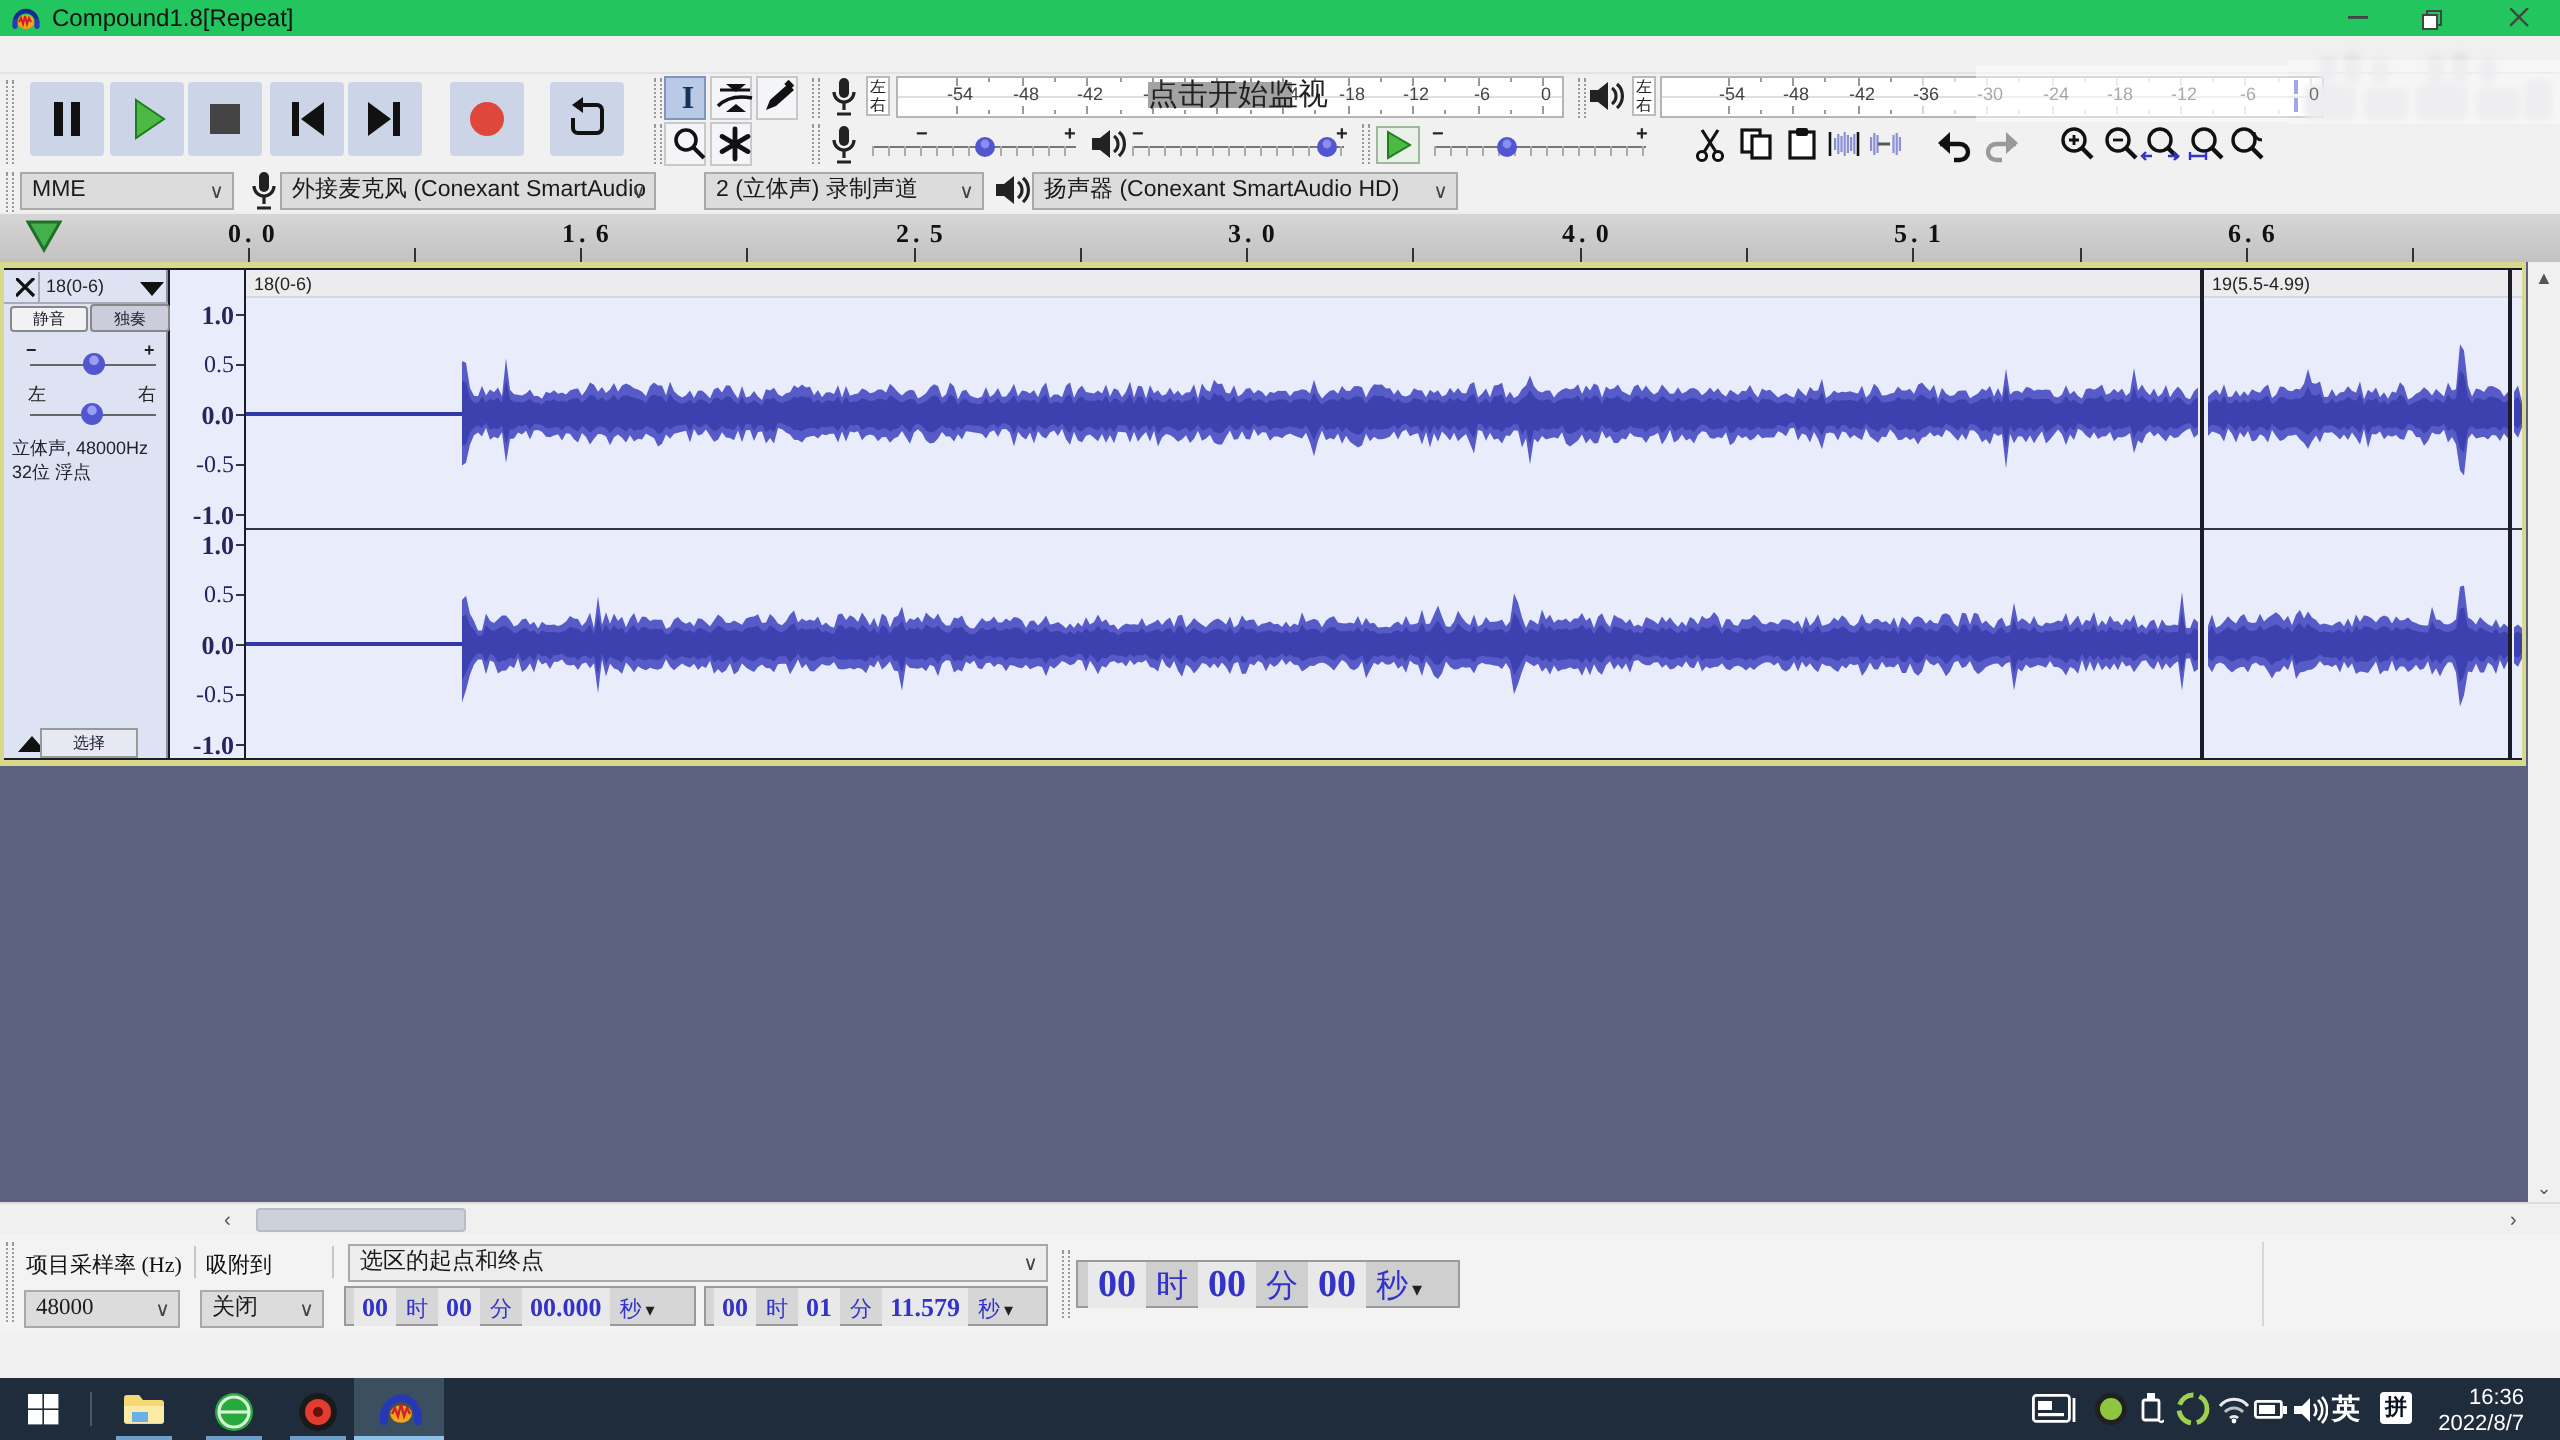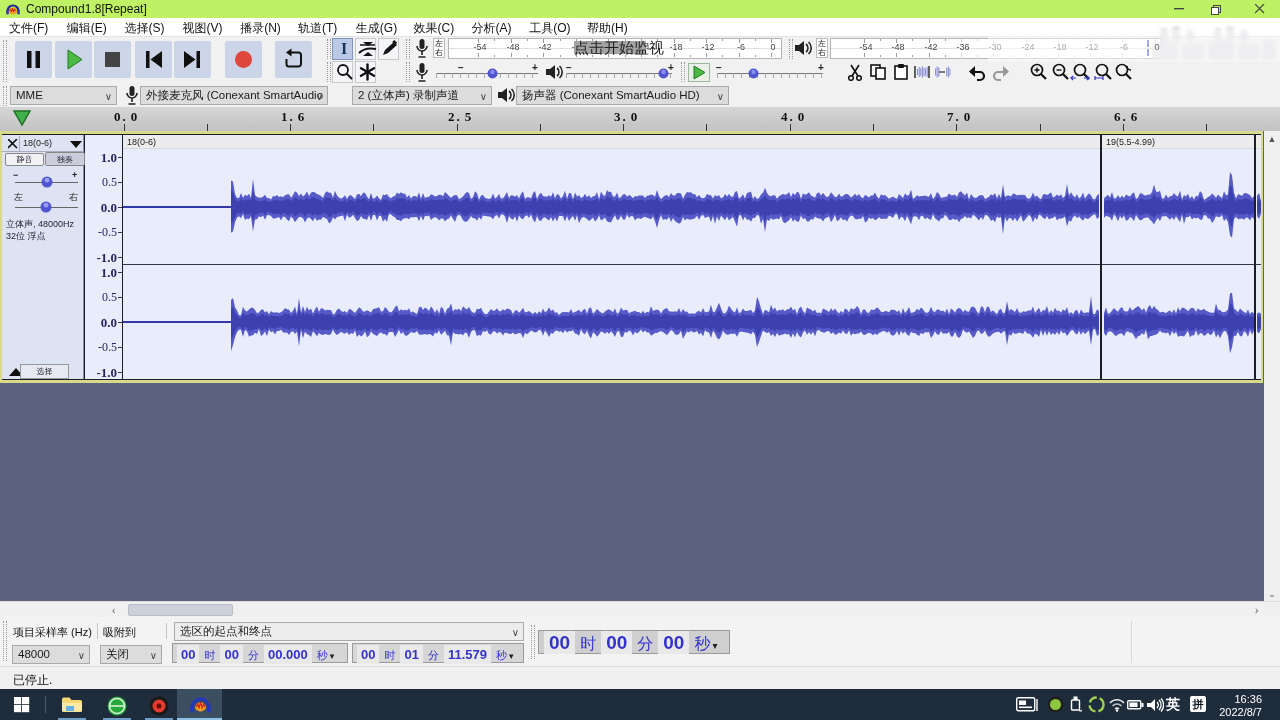--- a/index.html
+++ b/index.html
@@ -1,18 +1,18 @@
 <!DOCTYPE html>
 <html><head><meta charset="utf-8"><style>
 *{margin:0;padding:0;box-sizing:border-box;}
 body{font-family:"Liberation Sans",sans-serif;}
 #root{position:relative;width:1280px;height:720px;overflow:hidden;background:#f0f0f0;}
 .abs{position:absolute;}
 
-#titlebar{left:0;top:0;width:1280px;height:18px;background:#bef264;}
+#titlebar{left:0;top:0;width:1280px;height:18px;background:#22c55e;}
 
 #menubar{left:0;top:18px;width:1280px;height:18px;background:#fff;font-size:12px;color:#111;}
 .mitem{position:absolute;top:2px;}
 
 #dock{left:0;top:36px;width:1280px;height:70px;background:#f1f1f1;border-top:1px solid #e3e3e3;}
 .grip{position:absolute;width:4px;border-left:1px dotted #999;border-right:1px dotted #999;}
 .tbtn{position:absolute;background:#ccd5e7;border-radius:2px;}
 .toolcell{position:absolute;width:21px;height:22px;background:#f3f5f9;border:1px solid #c8c8c8;}
 .meterbox{position:absolute;background:#fff;border:1px solid #b5b5b5;}
 .mnum{position:absolute;font-size:9px;color:#444;top:5px;z-index:2;}
@@ -32,21 +32,21 @@
 .vlab{position:absolute;right:5px;font-family:"Liberation Serif",serif;font-size:12px;color:#26265e;}
 .vlabB{font-weight:bold;font-size:13px;}
 #cliparea{left:123px;top:4px;width:1138px;height:244px;background:#e9edfb;}
 .chead{position:absolute;top:1px;height:13px;background:#ececee;border-bottom:1px solid #d8d8dc;font-size:9px;color:#222;padding-left:4px;line-height:13px;}
 
 #vscroll{left:1264px;top:0;width:16px;height:470px;background:#f0f0f0;}
 #hscroll{left:0;top:601px;width:1280px;height:16px;background:#f0f0f0;border-top:1px solid #dcdcdc;}
 .sthumb{position:absolute;background:#cdd2da;border:1px solid #b8bdc5;}
 .sarrow{position:absolute;color:#555;font-size:10px;}
 
-#selbar{left:0;top:617px;width:1280px;height:49px;background:#f3f3f3;}
+#selbar{left:0;top:617px;width:1280px;height:49px;background:#f3f3f3;font-family:Liberation Serif, serif;}
 .slabel{position:absolute;font-size:11px;color:#111;}
 .tfield{position:absolute;background:#d6d6d6;border:1px solid #9a9a9a;color:#3333cc;white-space:nowrap;}
 .dcell{display:inline-block;background:#e9e9e9;padding:0 1px;}
 
 #status{left:0;top:666px;width:1280px;height:23px;background:#f0f0f0;border-top:1px solid #dadada;font-size:12px;color:#111;}
 
 #taskbar{left:0;top:689px;width:1280px;height:31px;background:#1e2c3c;}
 .clock{position:absolute;color:#fff;font-size:11px;text-align:right;right:18px;}
 </style></head><body>
 <div id="root">
@@ -62,33 +62,20 @@
 <svg class="abs" style="left:1174px;top:8px" width="11" height="2">
         <rect width="10" height="1.4" fill="#444"></rect>
       </svg>
 <svg class="abs" style="left:1211px;top:5px" width="10" height="10">
         <rect x="2.5" y="0.5" width="7" height="7" fill="none" stroke="#444"></rect>
         <rect x="0.5" y="2.5" width="7" height="7" fill="#fff" stroke="#444"></rect>
       </svg>
 <svg class="abs" style="left:1255px;top:4px" width="10" height="10">
         <path d="M0 0 L9 9 M9 0 L0 9" stroke="#444" stroke-width="1.2"></path>
       </svg>
-</div>
-<div class="abs" id="menubar">
-<span class="mitem" style="left:9px">文件(F)</span>
-<span class="mitem" style="left:66.8px">编辑(E)</span>
-<span class="mitem" style="left:124.6px">选择(S)</span>
-<span class="mitem" style="left:182.39999999999998px">视图(V)</span>
-<span class="mitem" style="left:240.2px">播录(N)</span>
-<span class="mitem" style="left:298.0px">轨道(T)</span>
-<span class="mitem" style="left:355.8px">生成(G)</span>
-<span class="mitem" style="left:413.6px">效果(C)</span>
-<span class="mitem" style="left:471.40000000000003px">分析(A)</span>
-<span class="mitem" style="left:529.2px">工具(O)</span>
-<span class="mitem" style="left:587.0px">帮助(H)</span>
 </div>
 <div class="abs" id="dock">
 <div class="grip" style="left:3px;top:3px;height:42px"></div>
 <div class="grip" style="left:327px;top:2px;height:20px"></div>
 <div class="grip" style="left:327px;top:25px;height:20px"></div>
 <div class="grip" style="left:406px;top:2px;height:20px"></div>
 <div class="grip" style="left:789px;top:2px;height:20px"></div>
 <div class="grip" style="left:406px;top:25px;height:20px"></div>
 <div class="grip" style="left:681px;top:25px;height:20px"></div>
 <div class="tbtn" style="left:15px;top:4px;width:37px;height:37px"><svg width="37" height="37">
@@ -433,21 +420,21 @@
 <div class="abs" style="left:1262px;top:40px;width:14px;height:20px;background:rgba(225,225,231,0.9);border-radius:4px;filter:blur(1.5px)"></div>
 <div class="abs" id="ruler">
 <svg class="abs" style="left:13px;top:3px" width="18" height="17">
         <path d="M1 1 h16 l-8 14 z" fill="#44b04c" stroke="#1f7027" stroke-width="1.5"></path>
       </svg>
 <div class="rlab" style="left:114px">0. 0</div>
 <div class="rlab" style="left:281px">1. 6</div>
 <div class="rlab" style="left:448px">2. 5</div>
 <div class="rlab" style="left:614px">3. 0</div>
 <div class="rlab" style="left:781px">4. 0</div>
-<div class="rlab" style="left:947px">7. 0</div>
+<div class="rlab" style="left:947px">5. 1</div>
 <div class="rlab" style="left:1114px">6. 6</div>
 <div class="rtick" style="left:124px;top:17px;height:7px"></div>
 <div class="rtick" style="left:207px;top:17px;height:7px"></div>
 <div class="rtick" style="left:290px;top:17px;height:7px"></div>
 <div class="rtick" style="left:373px;top:17px;height:7px"></div>
 <div class="rtick" style="left:457px;top:17px;height:7px"></div>
 <div class="rtick" style="left:540px;top:17px;height:7px"></div>
 <div class="rtick" style="left:623px;top:17px;height:7px"></div>
 <div class="rtick" style="left:706px;top:17px;height:7px"></div>
 <div class="rtick" style="left:790px;top:17px;height:7px"></div>
@@ -557,23 +544,20 @@
 <div class="abs" style="left:166px;top:6px;width:1px;height:16px;background:#c5c5c5"></div>
 <div class="combo" style="left:174px;top:5px;width:350px;background:#ededed">选区的起点和终点<span class="arr">∨</span></div>
 <div class="combo" style="left:12px;top:28px;width:78px">48000<span class="arr">∨</span></div>
 <div class="combo" style="left:100px;top:28px;width:62px">关闭<span class="arr">∨</span></div>
 <div class="tfield" style="left:172px;top:26px;width:176px;height:20px;line-height:19px;padding:0 1px"><span class="dcell" style="font-size:13px;font-weight:bold;padding:0 4px;margin:0 3px">00</span><span style="font-size:11px;margin:0 2px">时</span><span class="dcell" style="font-size:13px;font-weight:bold;padding:0 4px;margin:0 3px">00</span><span style="font-size:11px;margin:0 2px">分</span><span class="dcell" style="font-size:13px;font-weight:bold;padding:0 4px;margin:0 3px">00.000</span><span style="font-size:11px;margin:0 2px">秒</span><span style="color:#222;font-size:9px">▾</span></div>
 <div class="tfield" style="left:352px;top:26px;width:172px;height:20px;line-height:19px;padding:0 1px"><span class="dcell" style="font-size:13px;font-weight:bold;padding:0 4px;margin:0 3px">00</span><span style="font-size:11px;margin:0 2px">时</span><span class="dcell" style="font-size:13px;font-weight:bold;padding:0 4px;margin:0 3px">01</span><span style="font-size:11px;margin:0 2px">分</span><span class="dcell" style="font-size:13px;font-weight:bold;padding:0 4px;margin:0 3px">11.579</span><span style="font-size:11px;margin:0 2px">秒</span><span style="color:#222;font-size:9px">▾</span></div>
 <div class="grip" style="left:531px;top:8px;height:34px"></div>
 <div class="tfield" style="left:538px;top:13px;width:192px;height:24px;line-height:23px;padding:0 2px;background:#cfcfcf"><span class="dcell" style="font-size:19px;font-weight:bold;padding:0 5px;margin:0 3px">00</span><span style="font-size:16px;margin:0 2px">时</span><span class="dcell" style="font-size:19px;font-weight:bold;padding:0 5px;margin:0 3px">00</span><span style="font-size:16px;margin:0 2px">分</span><span class="dcell" style="font-size:19px;font-weight:bold;padding:0 5px;margin:0 3px">00</span><span style="font-size:16px;margin:0 2px">秒</span><span style="color:#222;font-size:10px">▾</span></div>
 <div class="abs" style="left:1131px;top:4px;width:1px;height:42px;background:#d8d8d8"></div>
 </div>
-<div class="abs" id="status">
-      <span style="position:absolute;left:13px;top:5px">已停止.</span>
-    </div>
 <div class="abs" id="taskbar">
 <svg class="abs" style="left:14px;top:8px" width="17" height="16">
         <g fill="#fff">
           <rect x="0" y="0" width="7.2" height="7.2"></rect>
           <rect x="8" y="0" width="7.2" height="7.2"></rect>
           <rect x="0" y="8" width="7.2" height="7.2"></rect>
           <rect x="8" y="8" width="7.2" height="7.2"></rect>
         </g>
       </svg>
 <div class="abs" style="left:45px;top:7px;width:1px;height:17px;background:#4a5a6a"></div>

